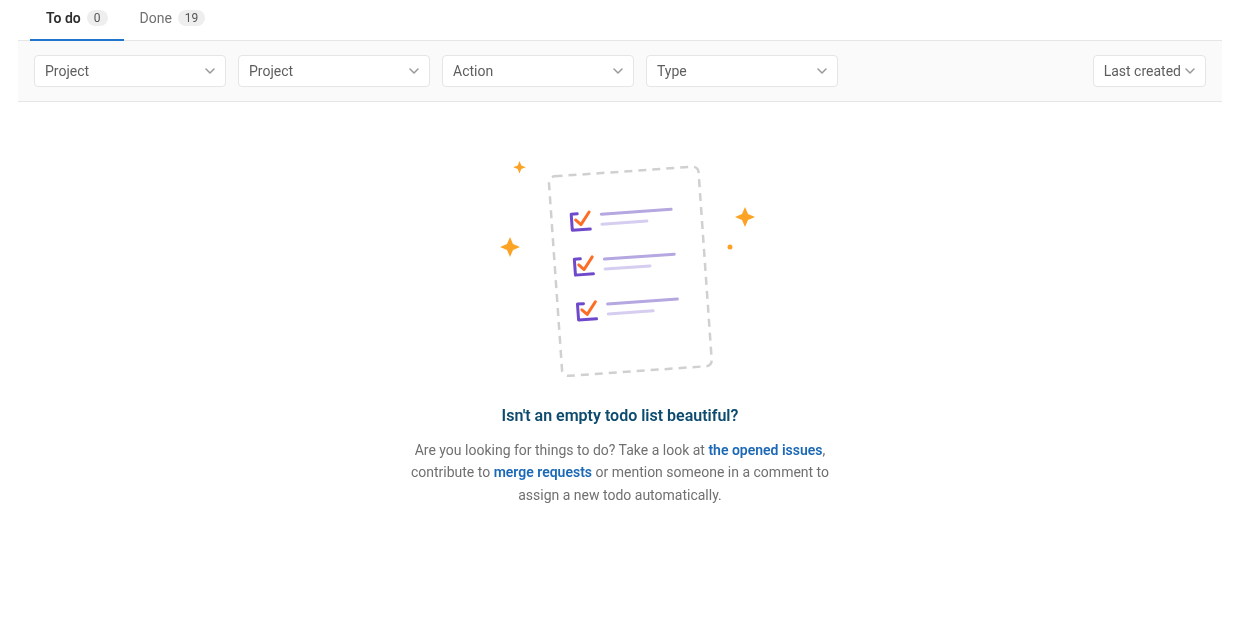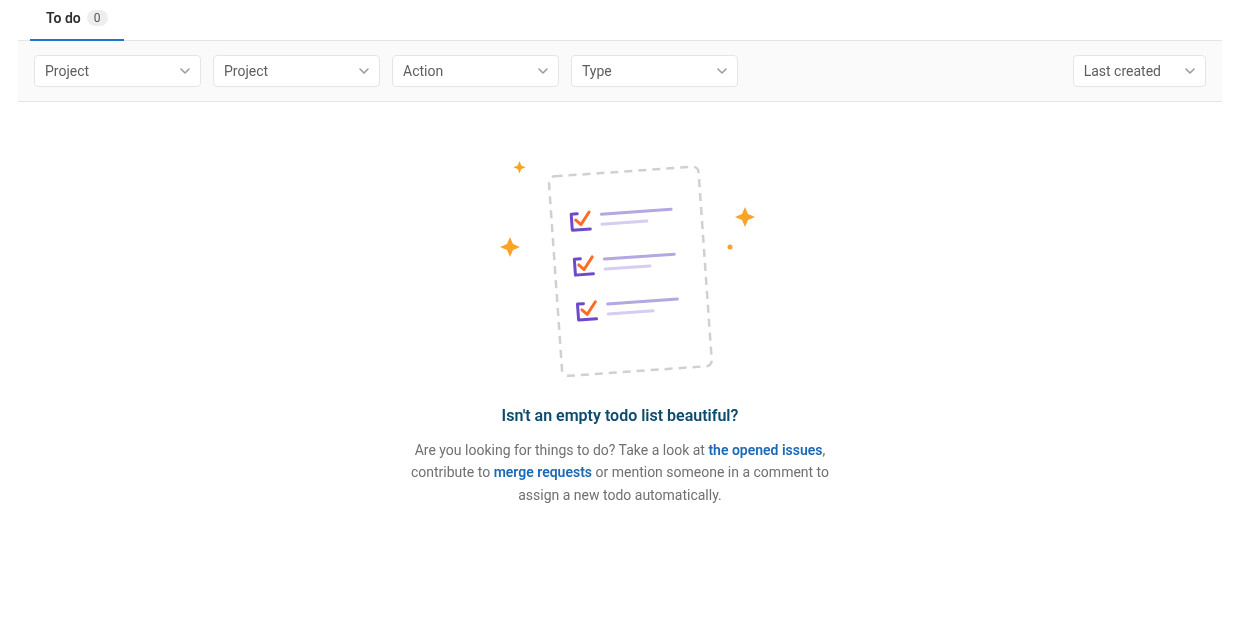--- a/index.html
+++ b/index.html
@@ -69,36 +69,36 @@
       gap: 12px;
     }
     .filter-select {
       background: #fff;
       border: 1px solid #e5e5e5;
       border-radius: 4px;
       padding: 7px 10px;
       display: flex;
       align-items: center;
       justify-content: space-between;
-      width: 167px;
+      width: 192px;
       cursor: pointer;
       color: #5e5e5e;
       font-size: 14px;
     }
     .spacer {
       flex: 1;
     }
     .sort-select {
       background: #fff;
       border: 1px solid #e5e5e5;
       border-radius: 4px;
       padding: 7px 10px;
       display: flex;
       align-items: center;
-      gap: 24px;
+      gap: 4px;
       cursor: pointer;
       color: #5e5e5e;
       font-size: 14px;
     }
     .chevron {
       width: 10px;
       height: 10px;
       display: inline-block;
     }
     .chevron svg {
@@ -135,20 +135,24 @@
   </style>
 </head>
 <body>
 
 <div class="container">
 
   <div class="tabs">
     <div class="tab active">
       <span class="tab-label">To do</span>
       <span class="badge">0</span>
+    </div>
+    <div class="tab inactive">
+      <span class="tab-label">Done</span>
+      <span class="badge">19</span>
     </div>
   </div>
 
   <div class="filter-bar">
     <div class="filter-select">
       <span>Project</span>
       <span class="chevron">
         <svg viewBox="0 0 10 10" width="10" height="10">
             <path d="M1 3 L5 7 L9 3" stroke="#999" stroke-width="1.5" fill="none" stroke-linecap="round" stroke-linejoin="round"></path>
           </svg>

